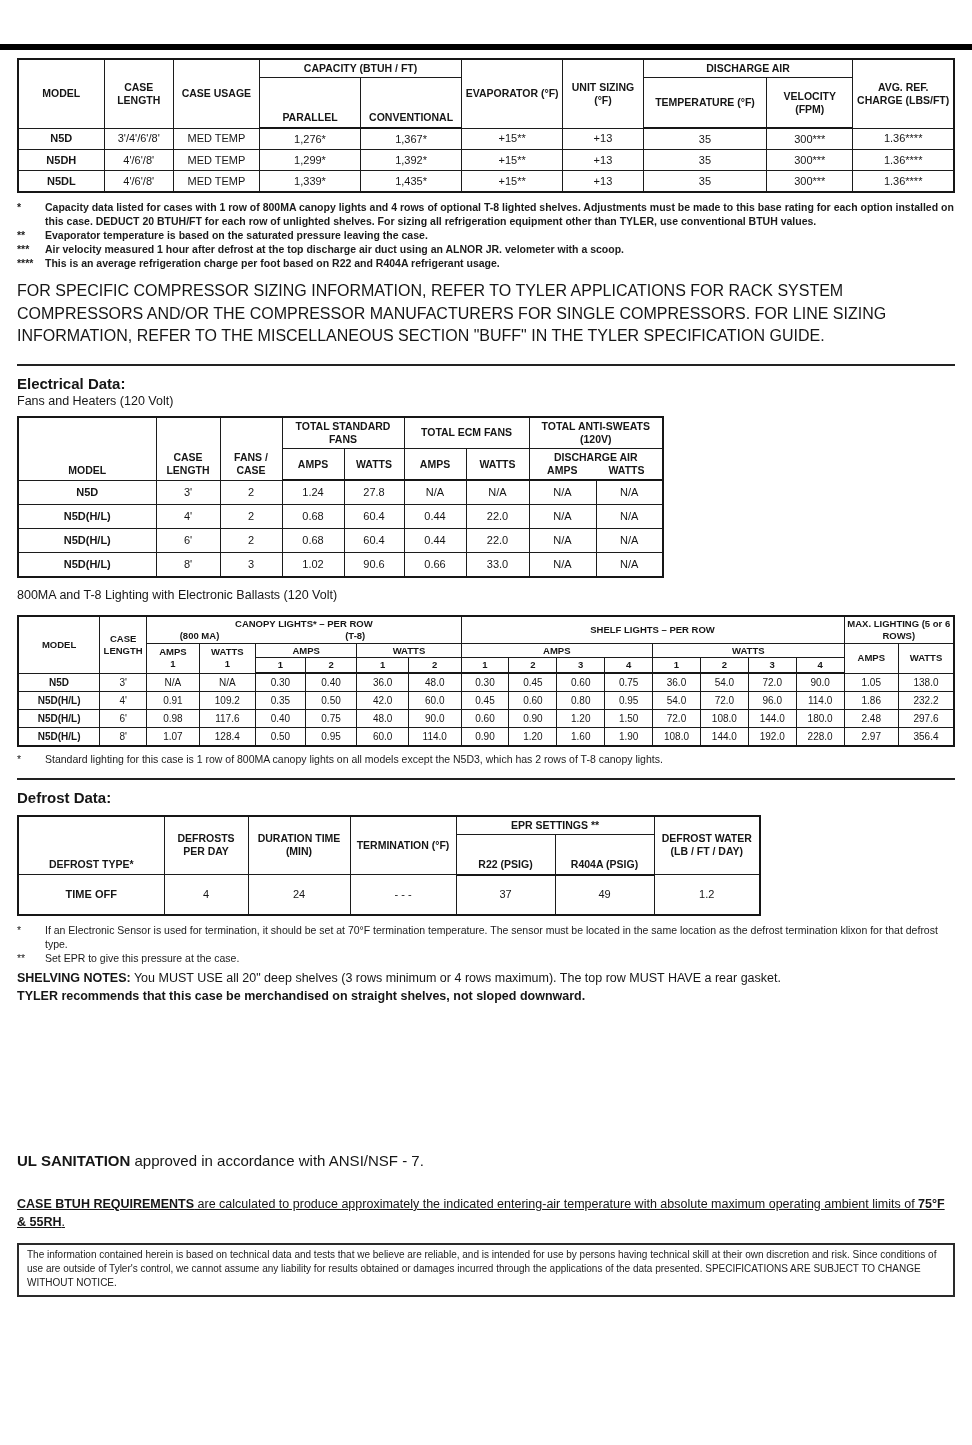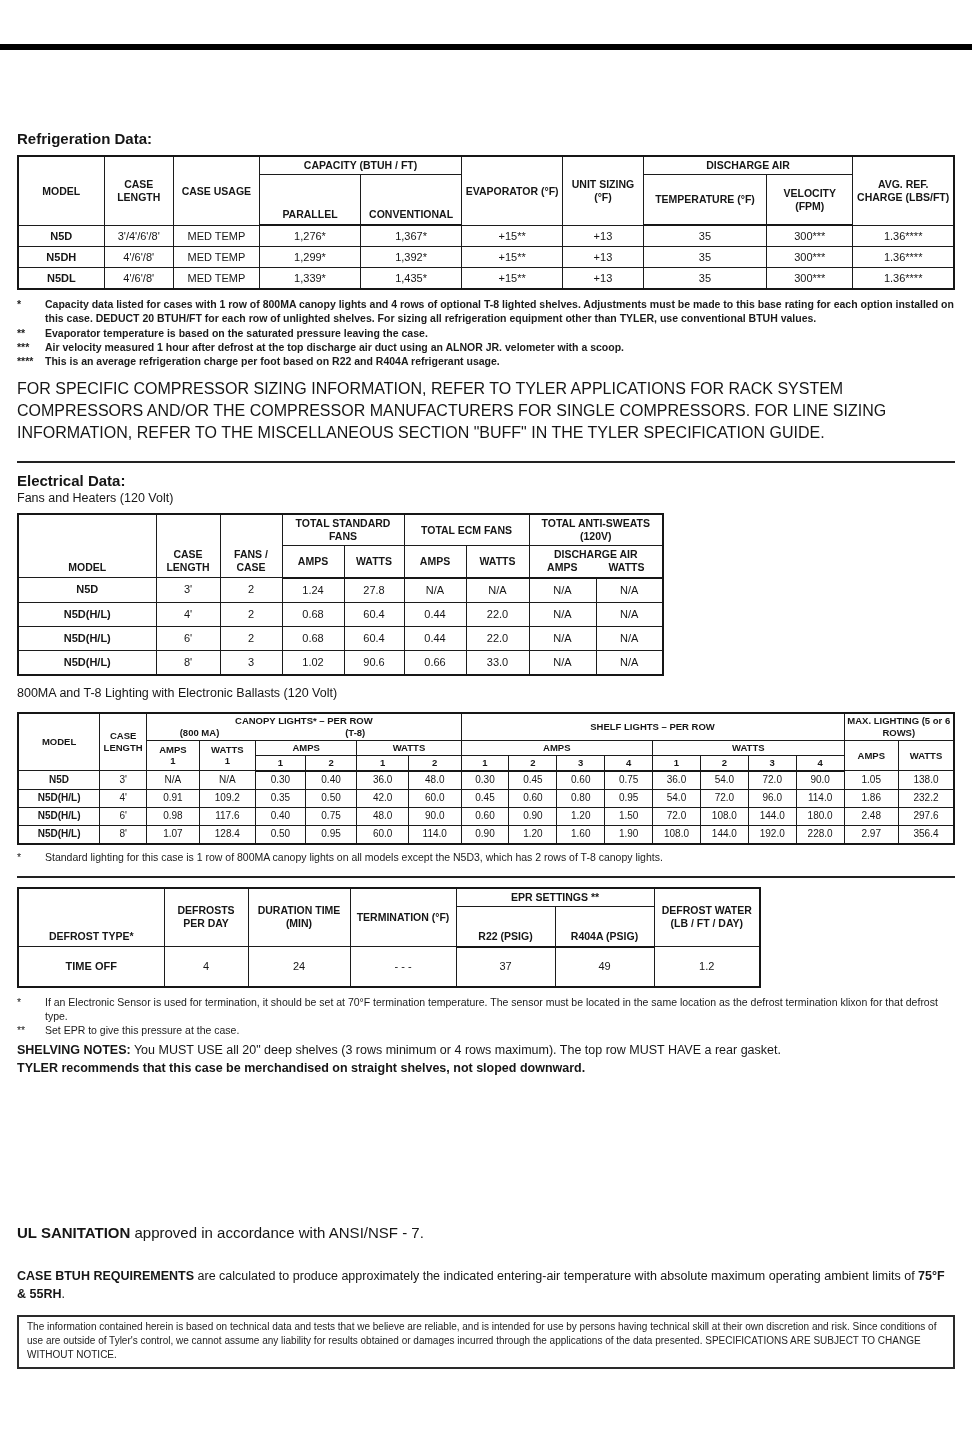--- a/index.html
+++ b/index.html
@@ -49,32 +49,31 @@
   .tbl-defrost{width:742px;margin-top:8px;}
   .tbl-defrost td{height:34px;}
   .tbl-defrost th{height:auto;}
 
   .notes{font-size:12.5px;line-height:1.45;margin-top:4px;}
   .notes .bold{font-weight:bold;}
 
   .gap-big{height:118px;}
   .ul-line{font-size:15px;margin-top:16px;}
   .ul-line .bold{font-weight:bold;}
-  .btuh{font-size:12.5px;line-height:1.45;margin-top:26px;}
+  .btuh{font-size:12.5px;line-height:1.45;margin-top:26px;text-decoration:underline;}
   .btuh .bold{font-weight:bold;}
   .disclaimer-box{border:2px solid #2a2a2a;padding:3px 8px 5px 8px;margin-top:4px;font-size:10px;line-height:1.38;color:#222;}
 </style>
 </head>
 <body>
 
 <div class="top-rule"></div>
 
 <div class="page">
 
-  <h2 class="section-heading" style="margin-top:80px;">Refrigeration Data:</h2>
 
   <table class="tbl-refrig">
     <colgroup>
       <col style="width:9.2%">
         <col style="width:7.4%">
         <col style="width:9.2%">
       <col style="width:10.8%">
         <col style="width:10.8%">
         <col style="width:10.8%">
       <col style="width:8.6%">
@@ -403,20 +402,21 @@
 
   <div class="fn-block" style="margin-top:5px;">
     <div class="fn" style="font-weight:normal;">
       <span class="mk">*</span>
       <span class="tx">Standard lighting for this case is 1 row of 800MA canopy lights on all models except the N5D3, which has 2 rows of T-8 canopy lights.</span>
     </div>
   </div>
 
   <div class="hr2" style="margin-top:12px;"></div>
 
+  <h2 class="section-heading">Defrost Data:</h2>
 
   <table class="tbl-defrost">
     <colgroup>
       <col style="width:146px">
         <col style="width:84px">
         <col style="width:102px">
       <col style="width:106px">
         <col style="width:99px">
         <col style="width:99px">
         <col style="width:106px">

